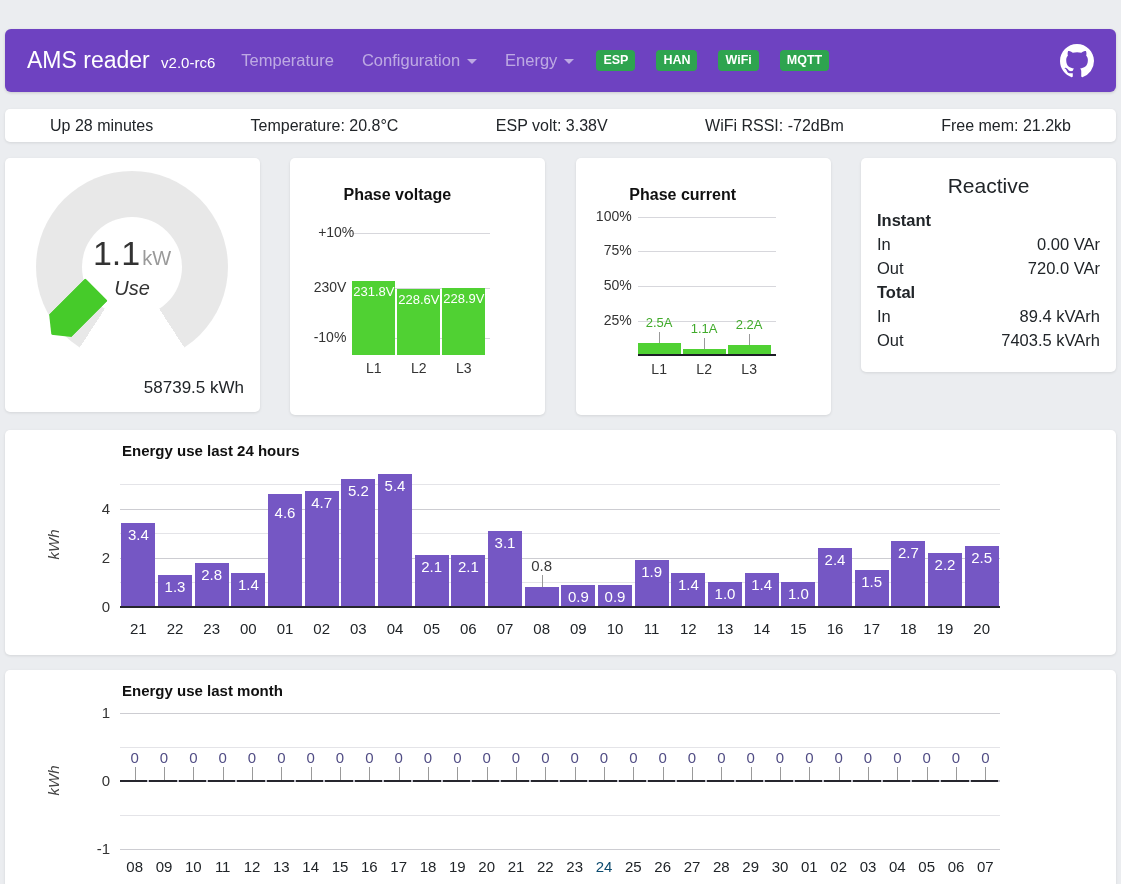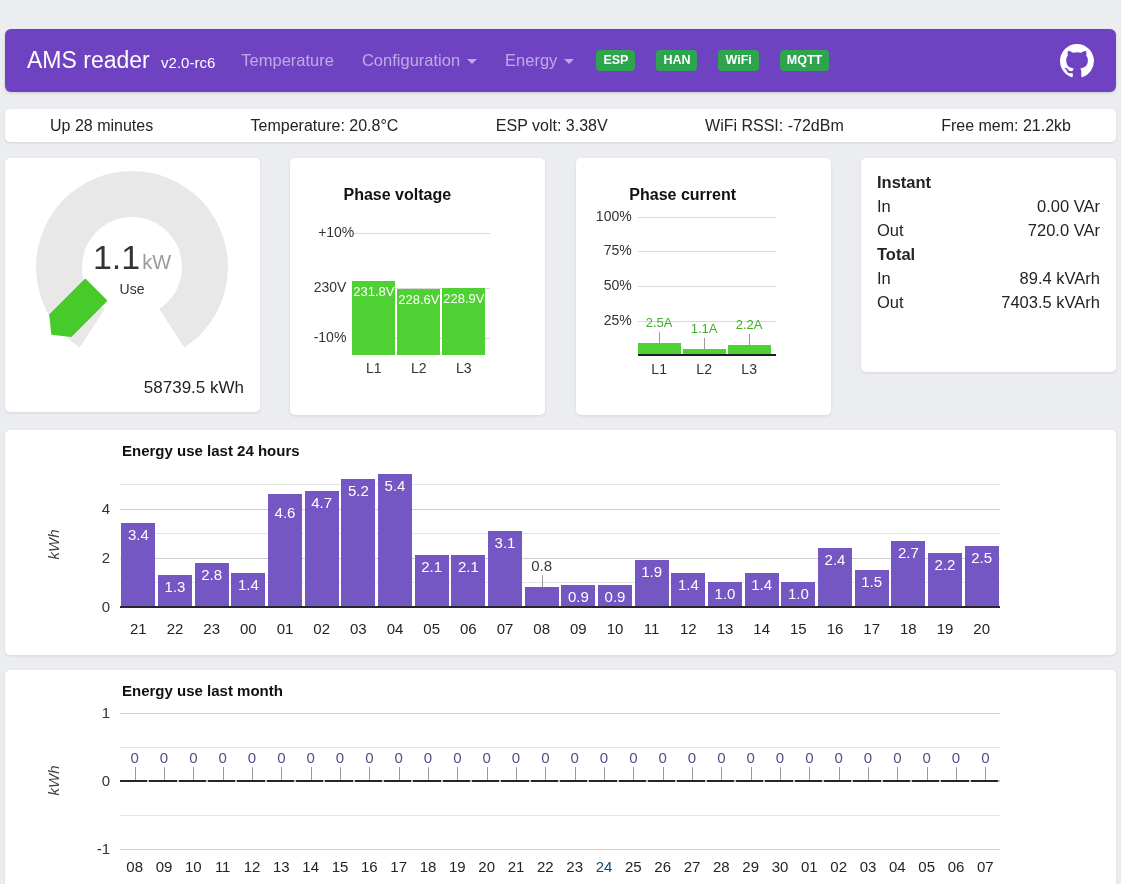--- a/index.html
+++ b/index.html
@@ -81,21 +81,21 @@
     transform:rotate(45deg);
     clip-path:polygon(0 0,100% 0,100% 80%,50% 100%,0 80%);
     border-radius:2px;
   }
   .gauge-center {
     position:absolute; left:31px; top:13px; width:192px; height:192px;
     display:flex; flex-direction:column; align-items:center; justify-content:center;
   }
   .gauge-value-row { font-size:34px; font-weight:500; color:#333; }
   .gauge-unit { font-size:20px; font-weight:400; color:#9a9a9a; margin-left:2px; }
-  .gauge-use { font-size:14px; color:#333; margin-top:4px; }
+  .gauge-use { font-size:20px; color:#333; margin-top:4px;font-style:italic; }
   .gauge-total { position:absolute; right:16px; bottom:14px; font-size:17px; color:#212529; }
 
   
   .mini-title {
     position:absolute; top:28px; left:0; width:214px; margin:0;
     text-align:center; font-size:16px; font-weight:bold; color:#111;
   }
 
   
   .reactive-card h3 {
@@ -206,20 +206,21 @@
         <div class="abs" style="left: 99px; top: 163.291px; width: 59px; text-align: center; font-size: 13px; color: rgb(65, 171, 43);">1.1A</div>
         <div class="abs" style="left: 107px; top: 203px; width: 43px; text-align: center; font-size: 14px; color: rgb(51, 51, 51);">L2</div>
         <div class="abs" style="left: 152px; top: 186.581px; width: 43px; height: 9.41875px; background: rgb(80, 209, 51);"></div>
         <div class="abs" style="left: 173.5px; top: 175.581px; width: 1px; height: 11px; background: rgb(153, 153, 153);"></div>
         <div class="abs" style="left: 144px; top: 158.581px; width: 59px; text-align: center; font-size: 13px; color: rgb(65, 171, 43);">2.2A</div>
         <div class="abs" style="left: 152px; top: 203px; width: 43px; text-align: center; font-size: 14px; color: rgb(51, 51, 51);">L3</div>
         <div class="abs" style="left: 62px; top: 196px; width: 138px; height: 2px; background: rgb(29, 29, 38);"></div>
       </div>
 
     <div class="card reactive-card">
+      <h3>Reactive</h3>
       <div class="r-row r-head">
           <span>Instant</span>
         </div>
       <div class="r-row">
         <span>In</span>
         <span>0.00 VAr</span>
       </div>
       <div class="r-row">
         <span>Out</span>
         <span>720.0 VAr</span>

